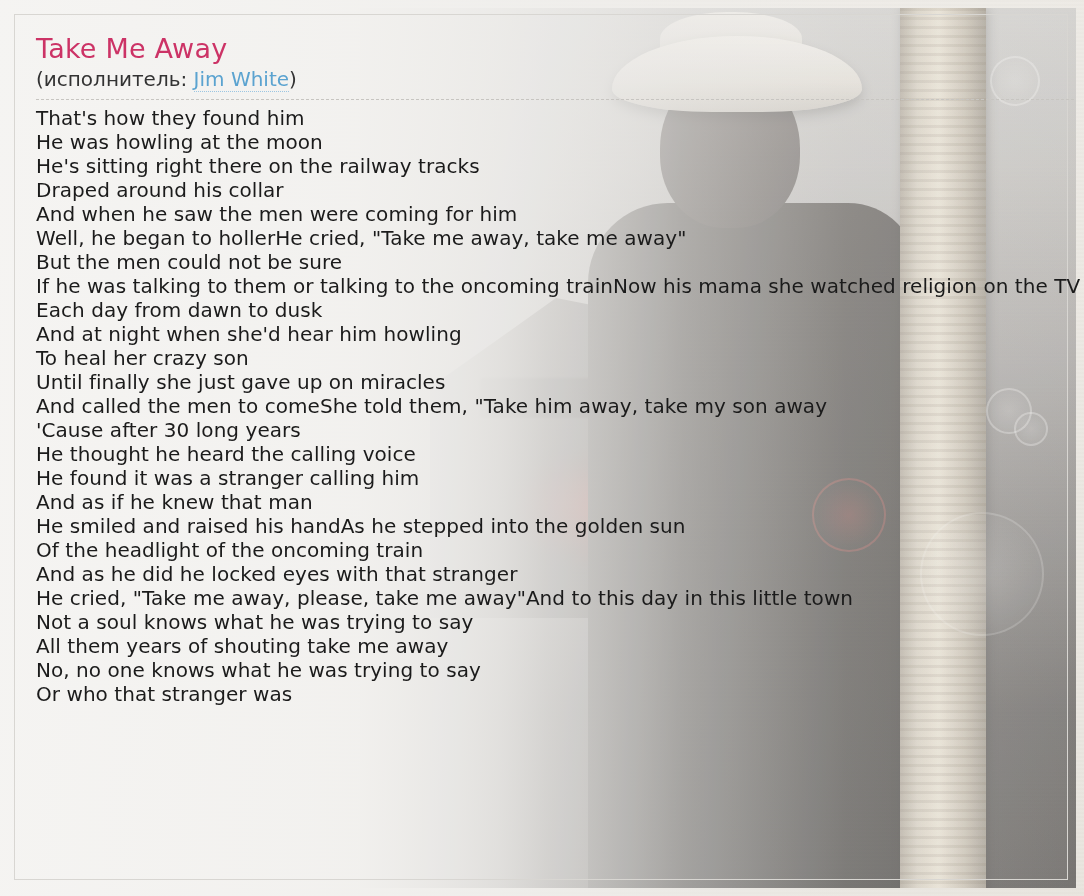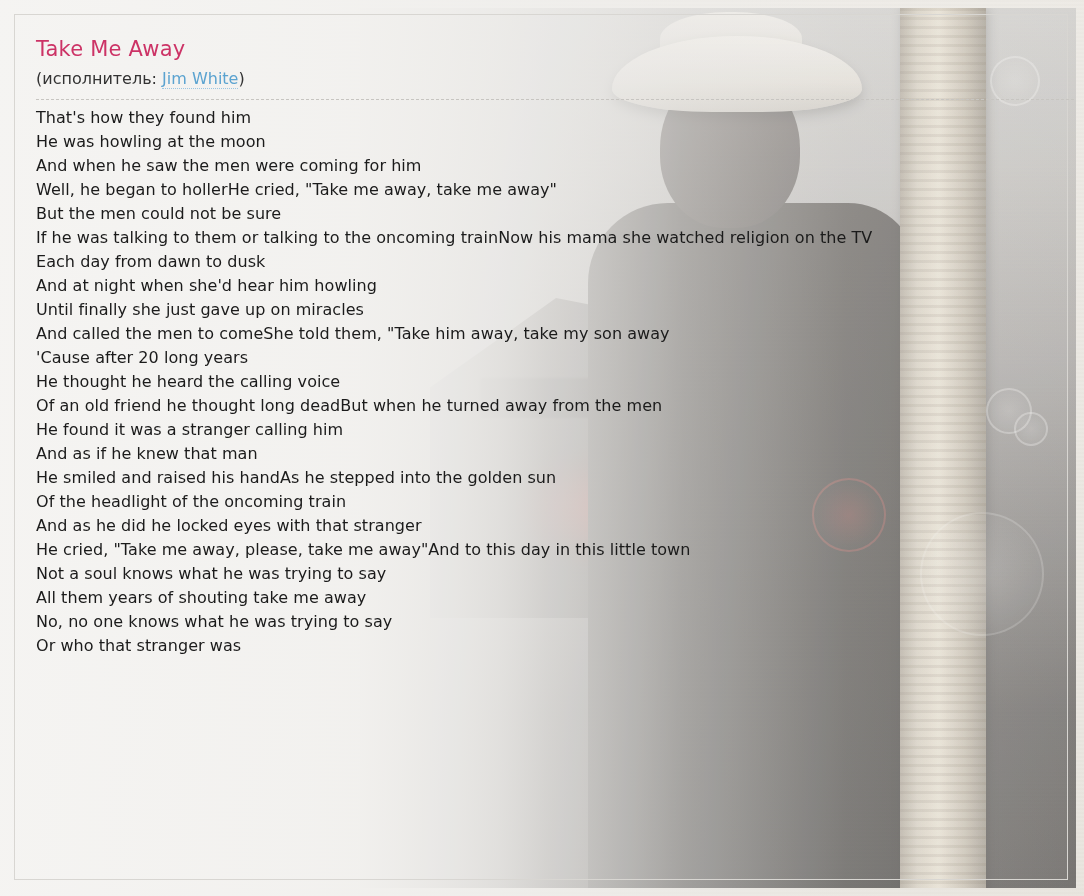--- a/index.html
+++ b/index.html
@@ -167,30 +167,30 @@
 
   #content {
     position: absolute;
     left: 36px;
     top: 32px;
     width: 1046px;
     box-sizing: border-box;
   }
 
   #song-title {
-    font-size: 21px;
+    font-size: 27px;
     color: #cc3366;
     font-weight: normal;
     margin: 0 0 2px 0;
     line-height: 34px;
     letter-spacing: 0.2px;
   }
 
   #artist-line {
-    font-size: 16px;
+    font-size: 20px;
     color: #333333;
     line-height: 22px;
     margin: 0;
   }
   #artist-link {
     color: #5ba3d0;
     text-decoration: none;
     border-bottom: 1px dotted #9cc6e2;
     cursor: pointer;
   }
@@ -201,21 +201,21 @@
     border-top: 1px dashed #c7c5c1;
     width: 1038px;
   }
 
   #lyrics {
     margin: 0;
     padding: 0;
     list-style: none;
   }
   #lyrics li {
-    font-size: 16px;
+    font-size: 20px;
     line-height: 24px;
     color: #1b1b1b;
     white-space: nowrap;
     letter-spacing: 0.05px;
   }
 </style>
 </head>
 <body>
 
 <div id="page-frame">
@@ -248,31 +248,33 @@
 
     <h1 id="song-title" style="color: rgb(204, 51, 102);">Take Me Away</h1>
 
     <div id="artist-line"><span>(исполнитель: </span><a id="artist-link" href="#" style="color: rgb(91, 163, 208);">Jim White</a><span>)</span></div>
 
     <hr id="title-divider">
 
     <ul id="lyrics">
         <li>That's how they found him</li>
         <li>He was howling at the moon</li>
+        <li>He's sitting right there on the railway tracks</li>
+        <li>Draped around his collar</li>
         <li>And when he saw the men were coming for him</li>
         <li>Well, he began to hollerHe cried, "Take me away, take me away"</li>
         <li>But the men could not be sure</li>
         <li>If he was talking to them or talking to the oncoming trainNow his mama she watched religion on the TV</li>
         <li>Each day from dawn to dusk</li>
         <li>And at night when she'd hear him howling</li>
+        <li>To heal her crazy son</li>
         <li>Until finally she just gave up on miracles</li>
         <li>And called the men to comeShe told them, "Take him away, take my son away</li>
-        <li>'Cause after 20 long years</li>
+        <li>'Cause after 30 long years</li>
         <li>He thought he heard the calling voice</li>
-        <li>Of an old friend he thought long deadBut when he turned away from the men</li>
         <li>He found it was a stranger calling him</li>
         <li>And as if he knew that man</li>
         <li>He smiled and raised his handAs he stepped into the golden sun</li>
         <li>Of the headlight of the oncoming train</li>
         <li>And as he did he locked eyes with that stranger</li>
         <li>He cried, "Take me away, please, take me away"And to this day in this little town</li>
         <li>Not a soul knows what he was trying to say</li>
         <li>All them years of shouting take me away</li>
         <li>No, no one knows what he was trying to say</li>
         <li>Or who that stranger was</li>

